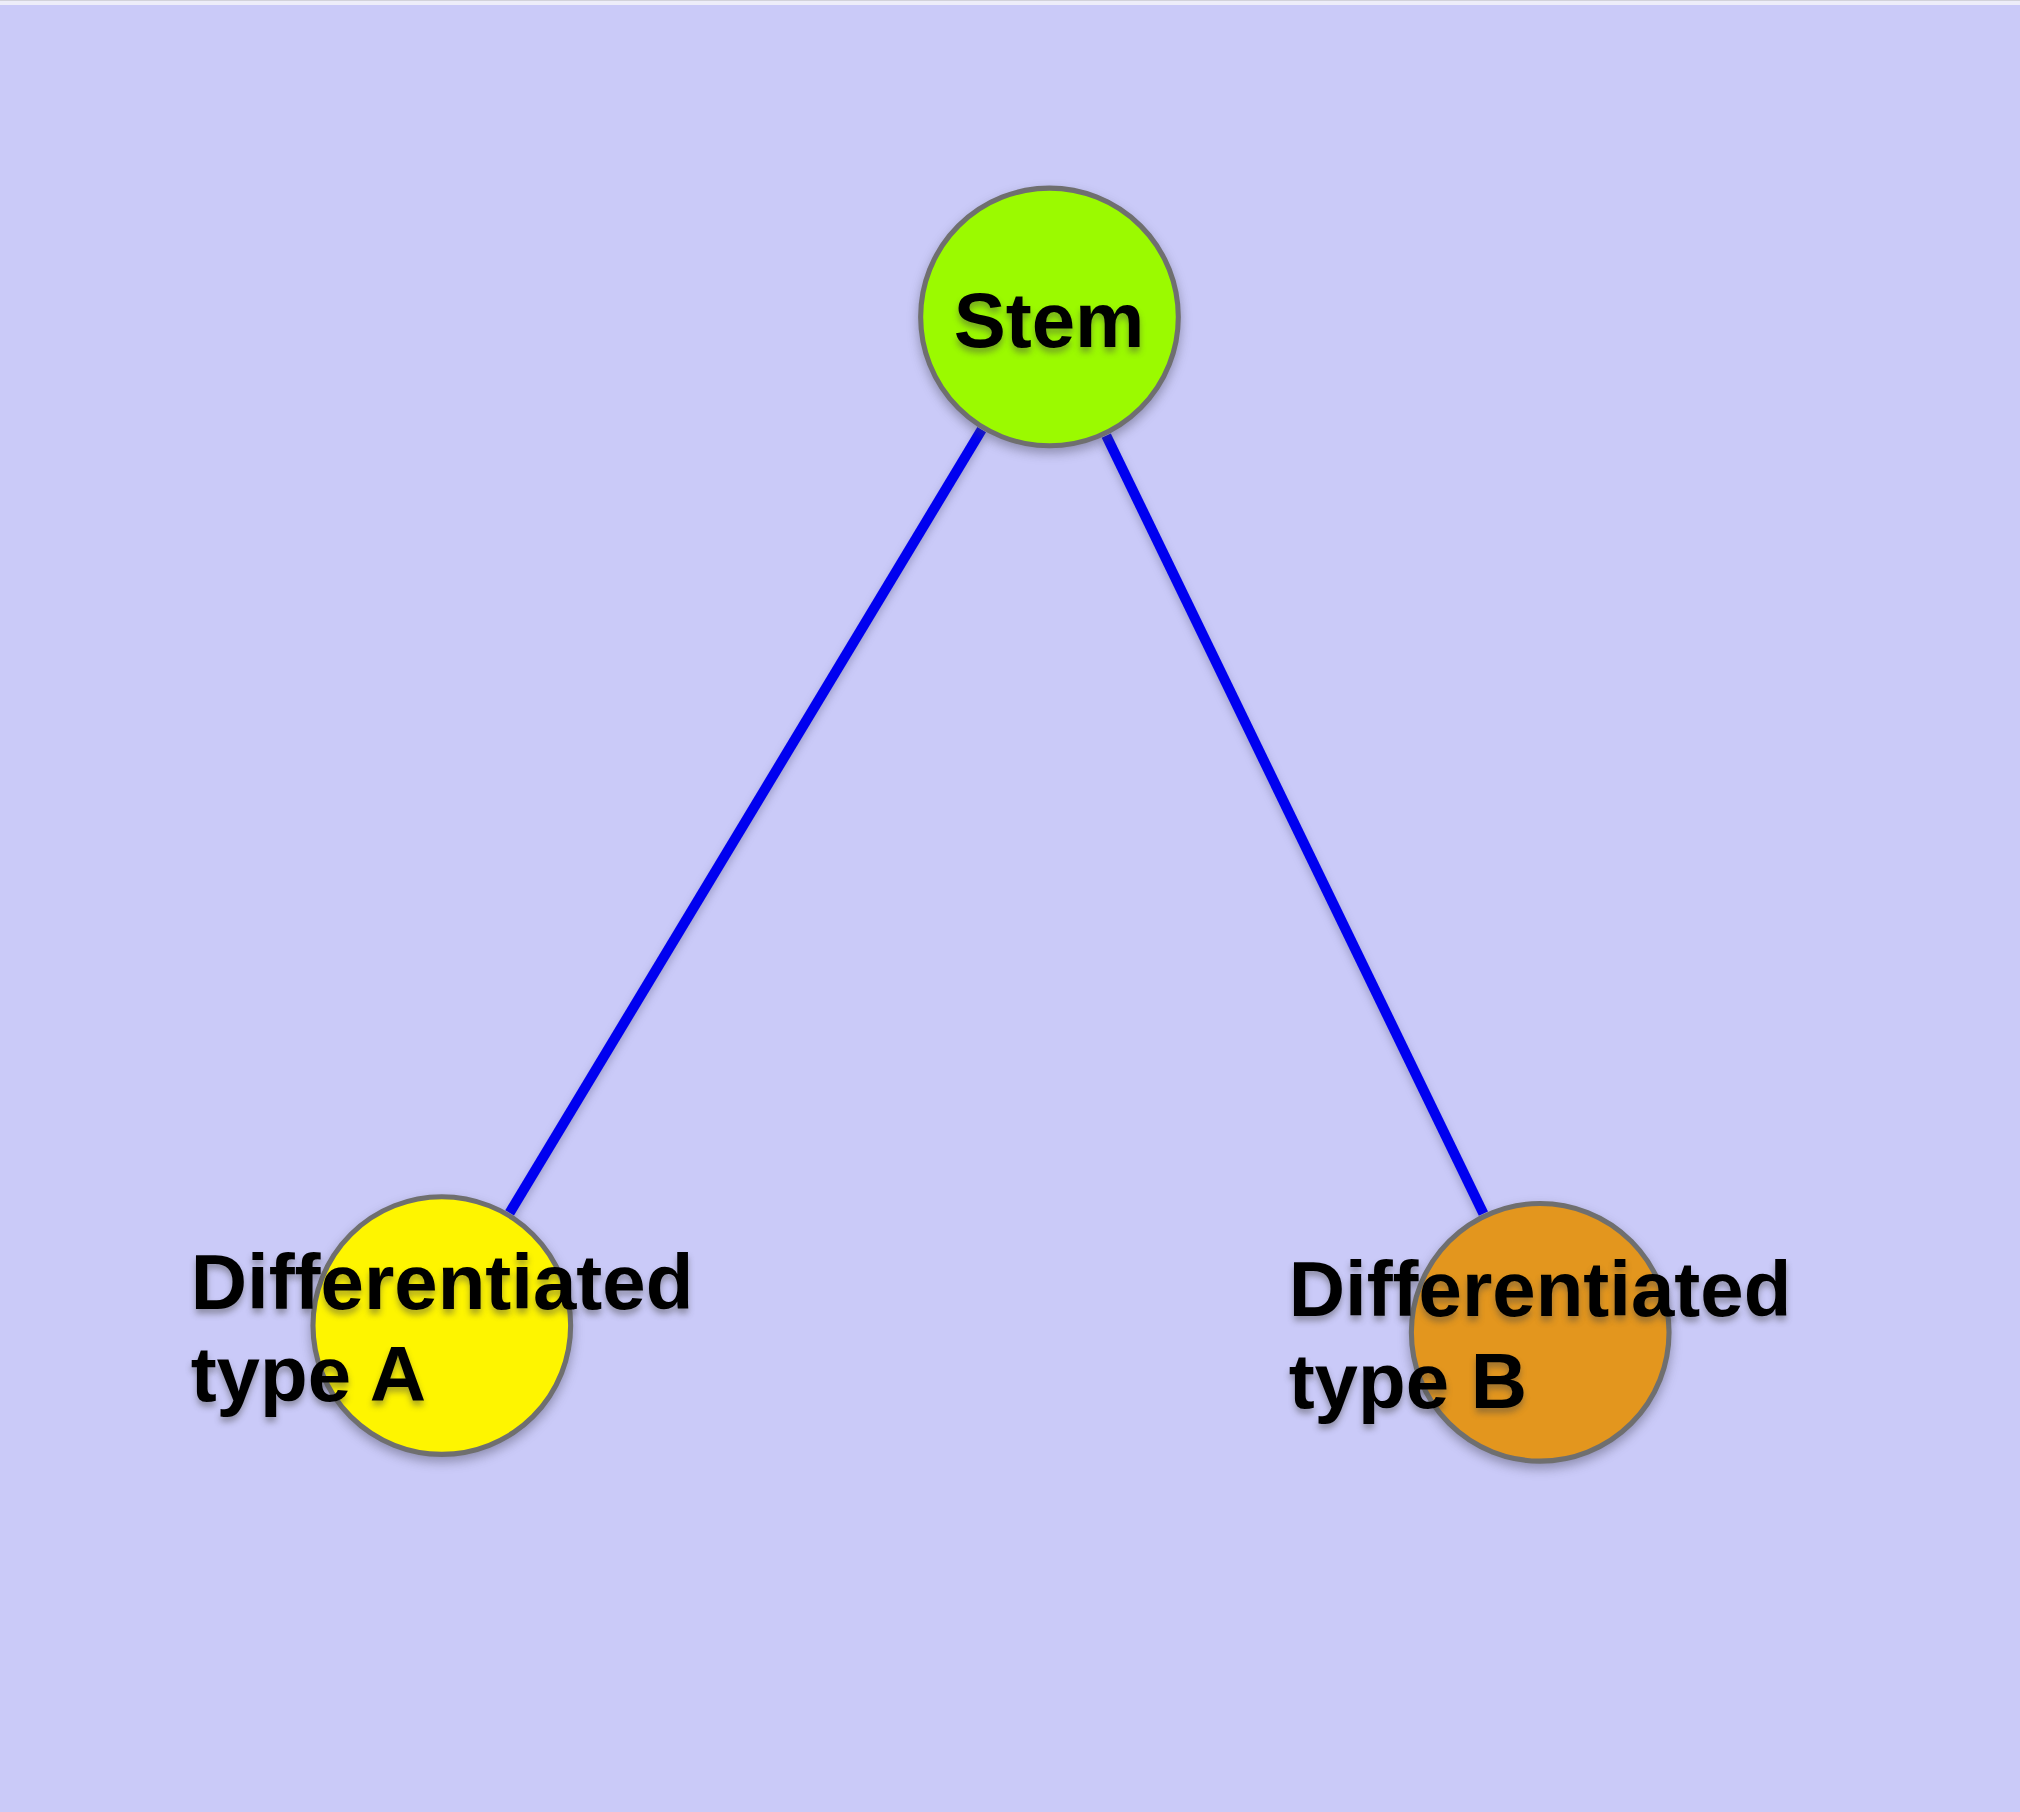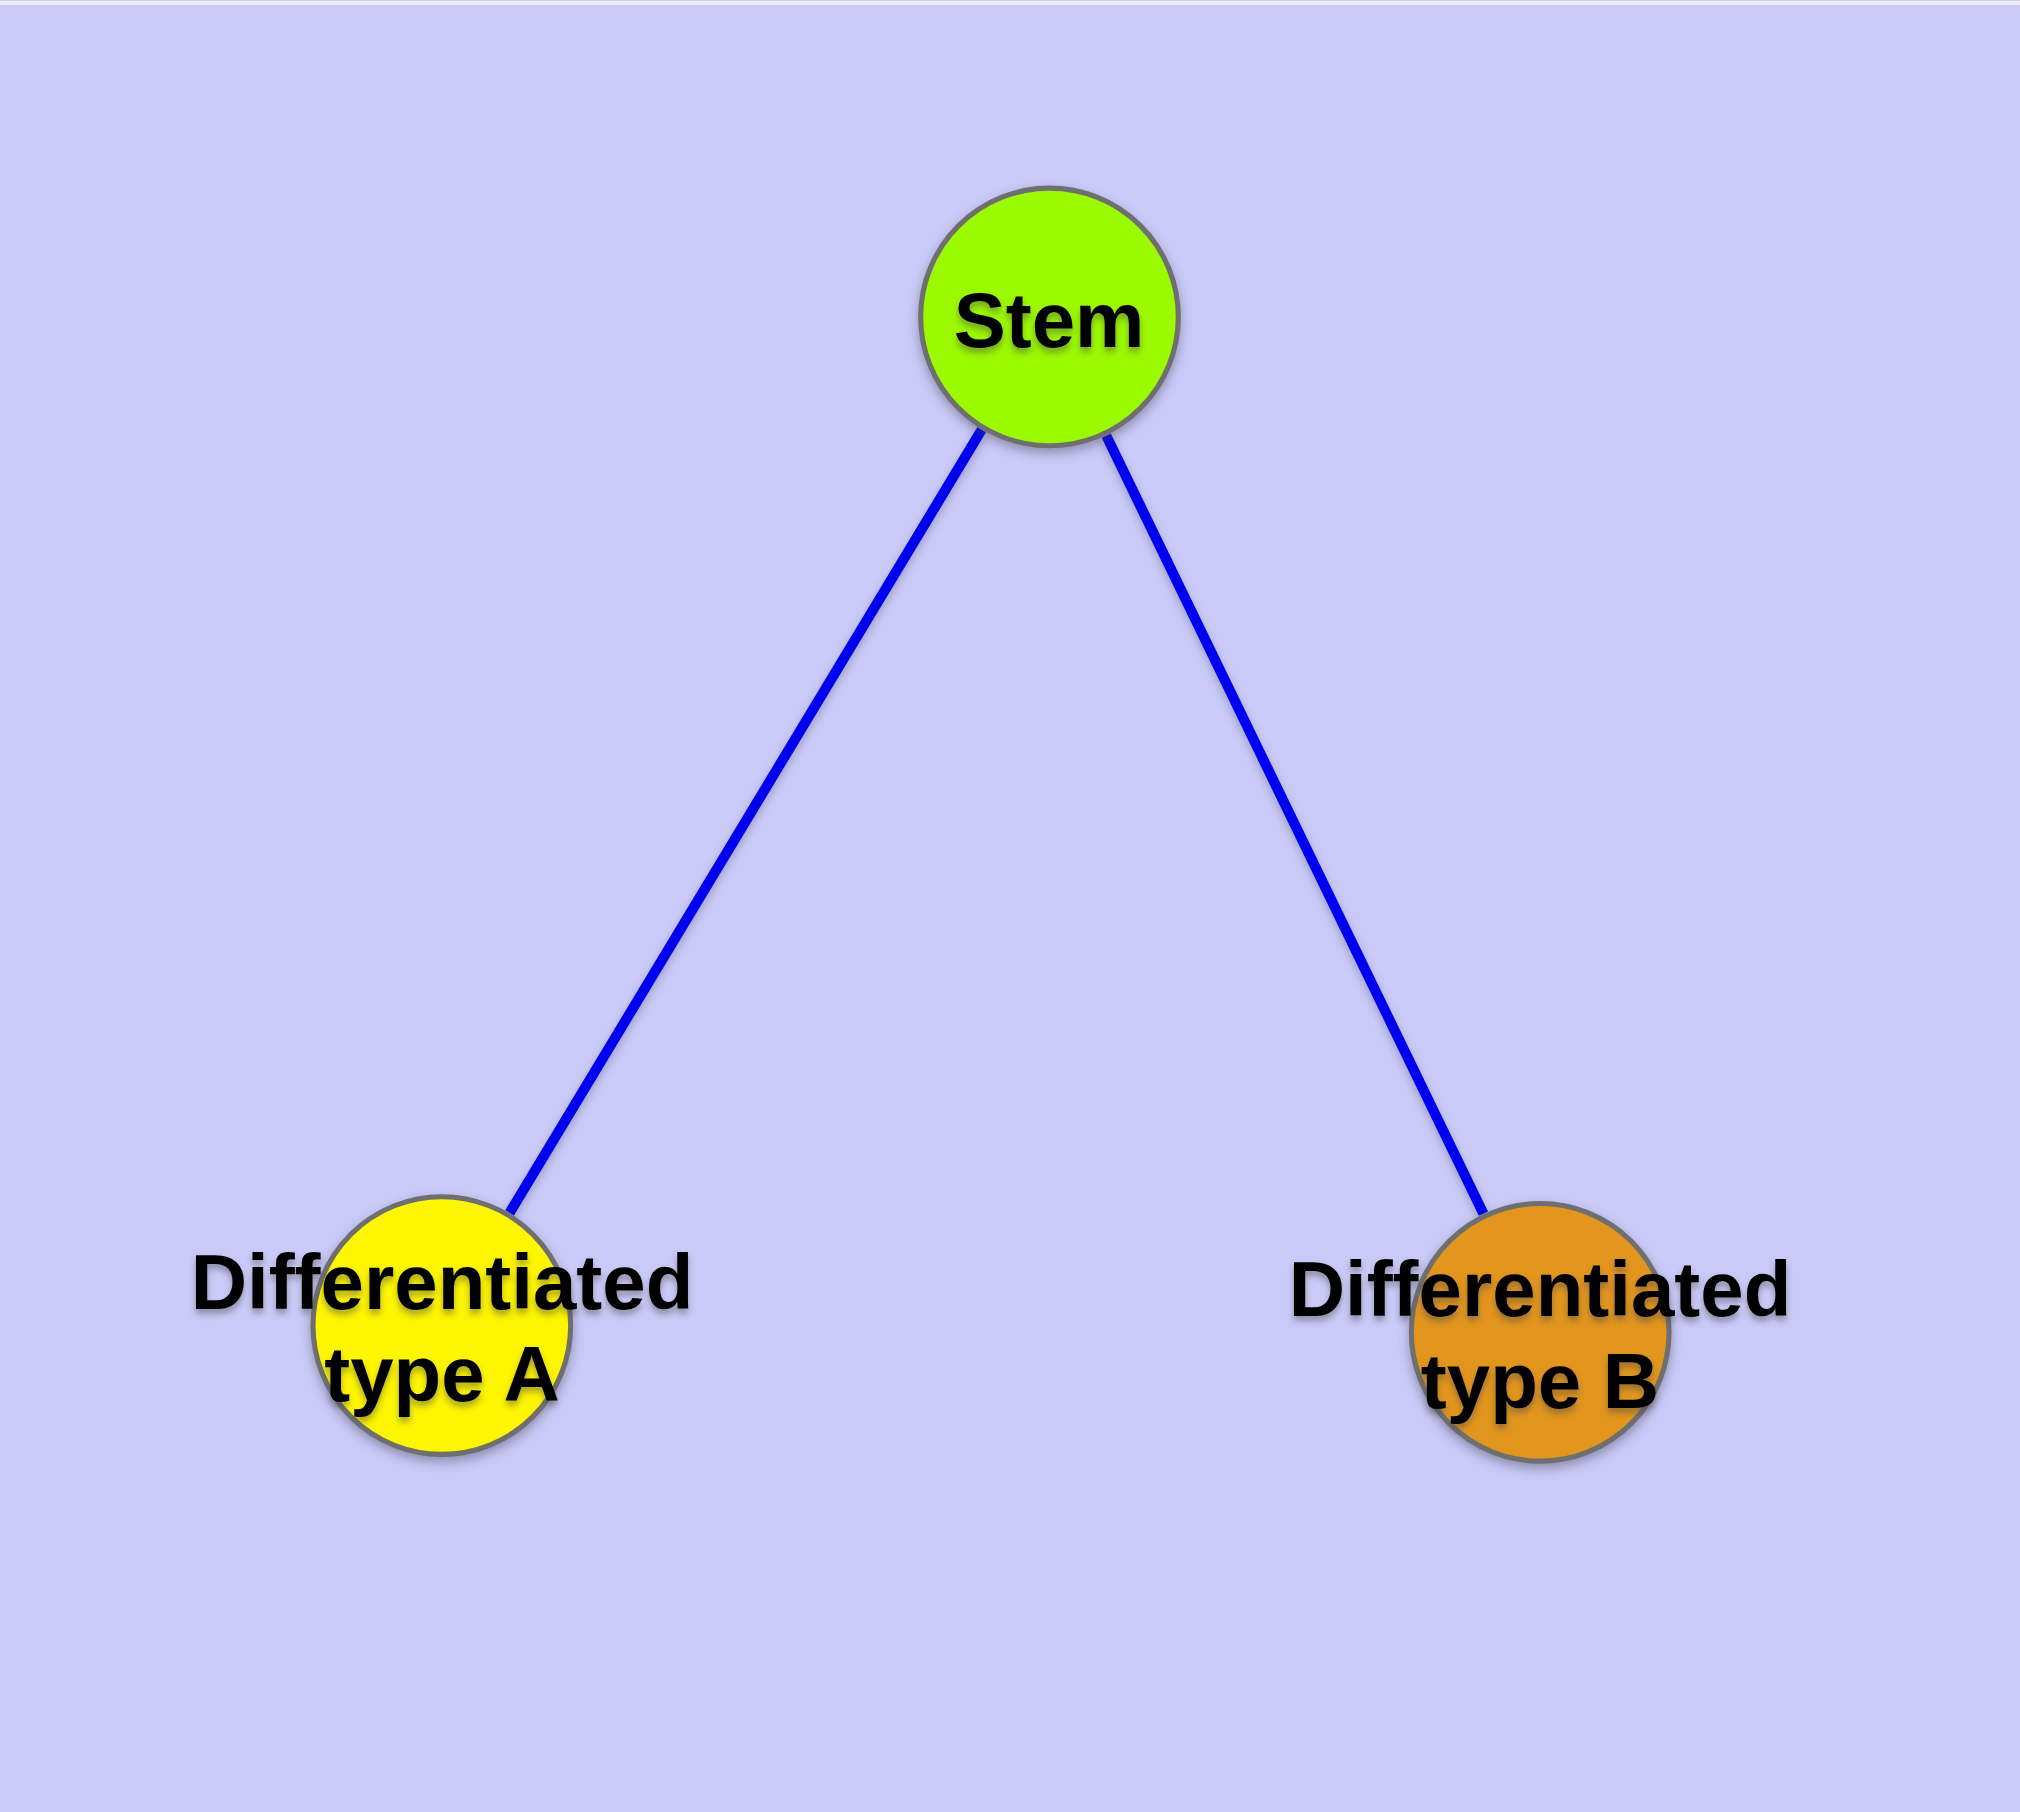--- a/index.html
+++ b/index.html
@@ -39,21 +39,20 @@
     filter: drop-shadow(0px 5px 5px rgba(70,70,110,0.35));
   }
 
   .node-circle {
     filter: drop-shadow(0px 6px 6px rgba(70,70,90,0.45));
   }
 
   .node-label {
     position: absolute;
     transform: translate(-50%, -50%);
-    text-align: center;
     white-space: pre-line;
     font-weight: bold;
     font-size: 78px;
     line-height: 92px;
     color: #000000;
     text-shadow: 0px 5.1px 6px rgba(70,70,70,0.45);
     pointer-events: none;
     z-index: 2;
   }
 </style>

